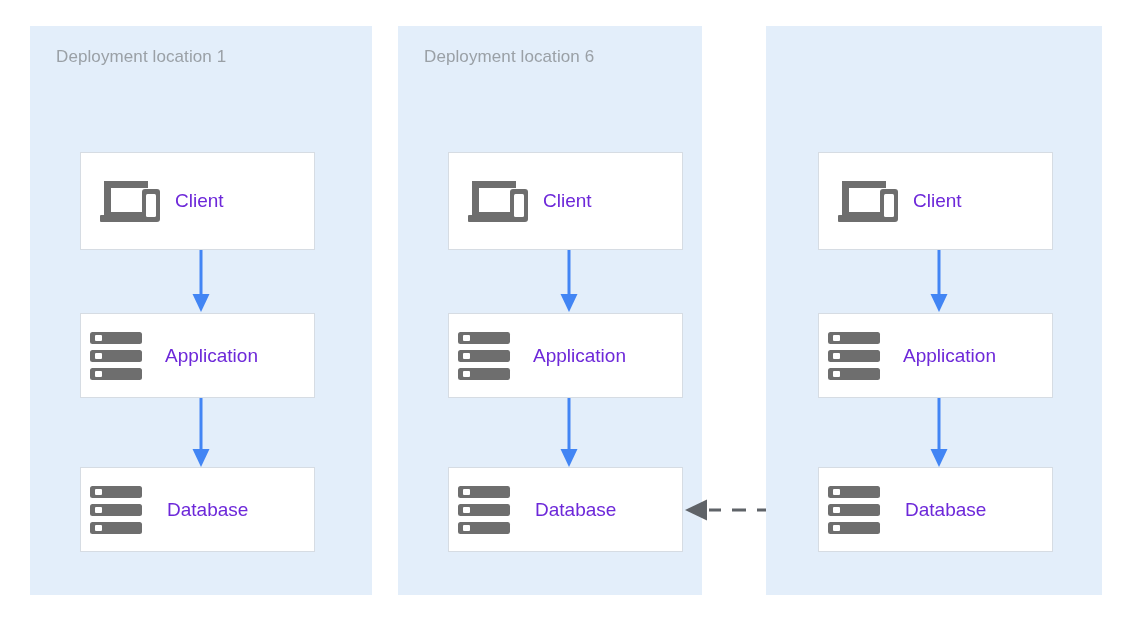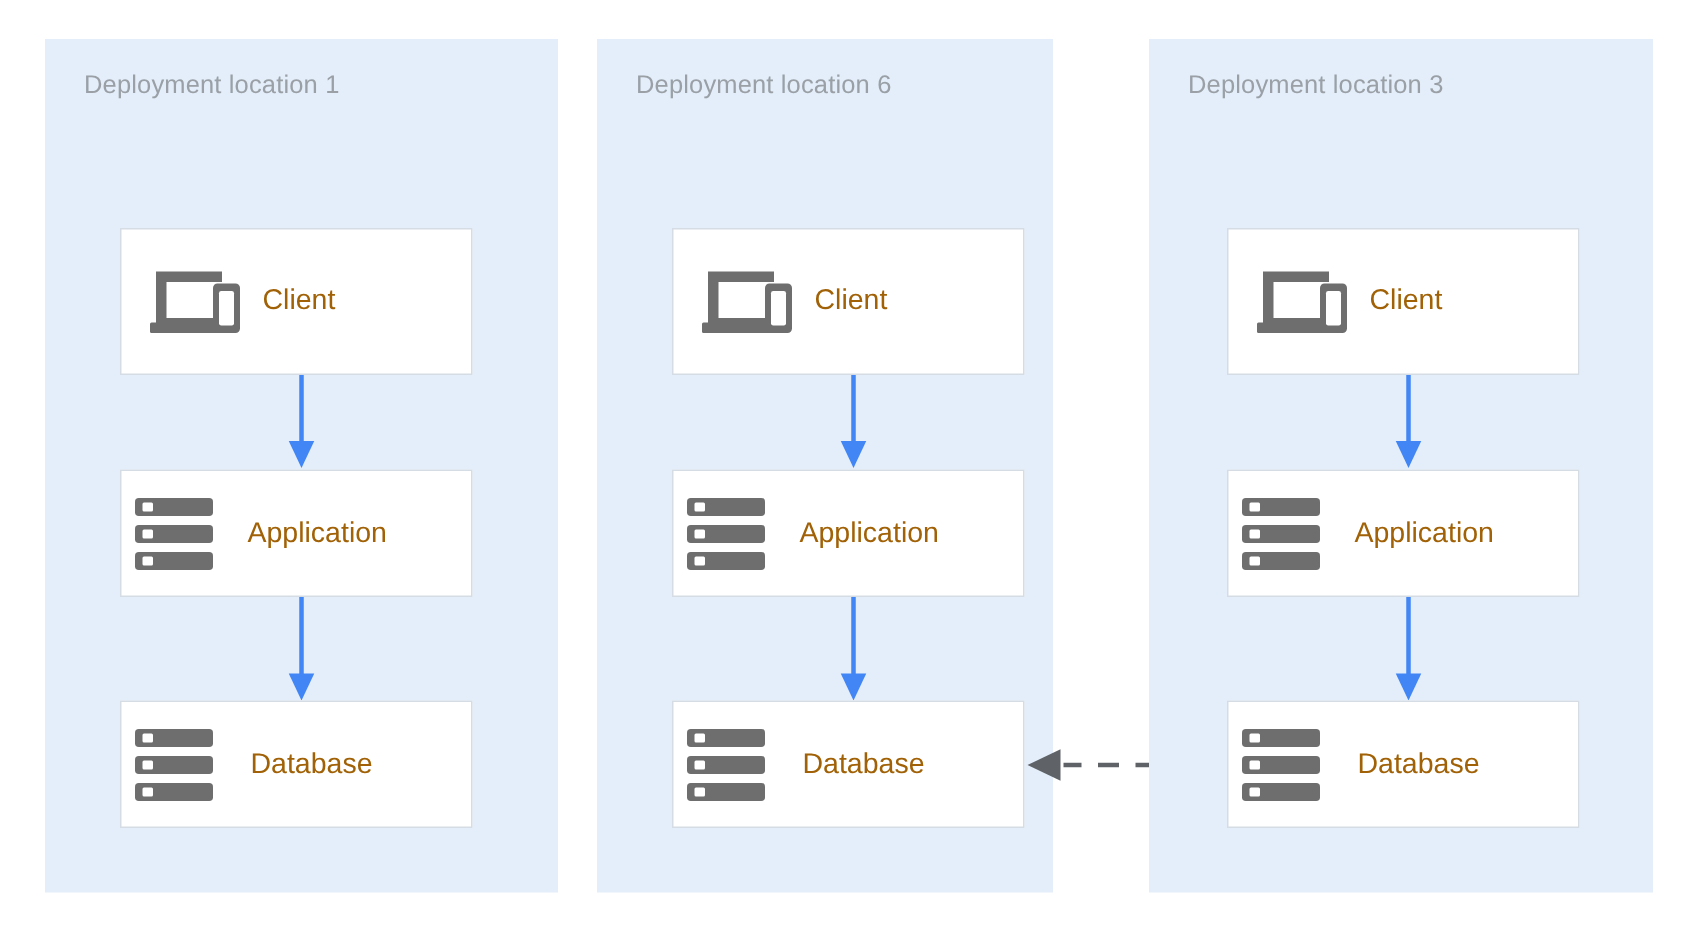--- a/index.html
+++ b/index.html
@@ -32,21 +32,21 @@
     display:flex;
     align-items:center;
   }
   .node-icon{
     position:absolute;
     display:block;
   }
   .node-label{
     position:absolute;
     font-size:19px;
-    color:#a16207;
+    color:#6d28d9;
     white-space:nowrap;
   }
 
   .conn{position:absolute;overflow:visible;}
   .dashed-conn{position:absolute;overflow:visible;}
 </style>
 </head>
 <body>
 
 <div id="stage">
@@ -138,21 +138,20 @@
     <rect fill="#ffffff" x="5" y="39" width="7" height="6" rx="1"></rect>
   </svg>
   <div class="node-label" style="left:535px;top:499px;">Database</div>
 
   <svg class="dashed-conn" style="left:683px;top:496px;" width="140" height="28" viewBox="0 0 140 28">
     <line x1="138" y1="14" x2="26" y2="14" stroke="#5f6368" stroke-width="3" stroke-dasharray="14 11"></line>
     <path d="M2 14 L24 3.5 L24 24.5 Z" fill="#5f6368"></path>
   </svg>
 
   <div class="panel" style="left:766px;top:26px;width:336px;height:569px;"></div>
-  <div class="panel-title" style="left:792px;top:47px;">Deployment location 3</div>
 
   <div class="node" style="left:818px;top:152px;width:235px;height:98px;"></div>
   <svg class="node-icon" style="left:836px;top:177px;" width="64" height="48" viewBox="0 0 64 48">
     <path fill="#6e6e6e" d="M6 4 h44 v7 h-37 v24 h37 v7 h-44 z"></path>
     <rect fill="#6e6e6e" x="2" y="38" width="52" height="7" rx="1"></rect>
     <rect fill="#6e6e6e" x="44" y="12" width="18" height="33" rx="3"></rect>
     <rect fill="#ffffff" x="48" y="17" width="10" height="23" rx="1.5"></rect>
   </svg>
   <div class="node-label" style="left:913px;top:190px;">Client</div>
 

